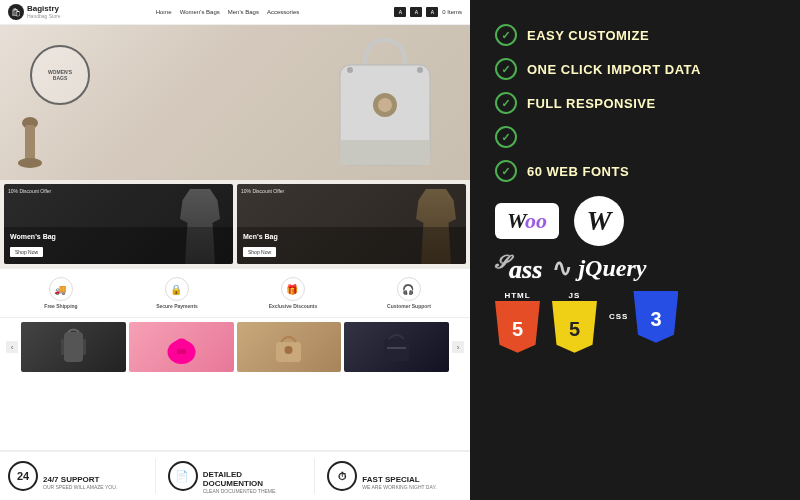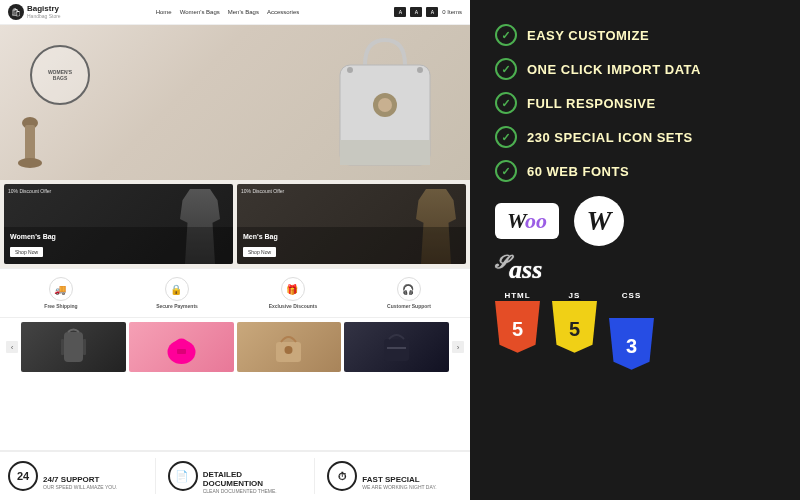--- a/index.html
+++ b/index.html
@@ -666,21 +666,20 @@
     <div class="check-icon">
       <span class="check-mark">✓</span>
     </div>
     <span class="feature-text">FULL RESPONSIVE</span>
   </div>
 
   <div class="feature-row">
     <div class="check-icon">
       <span class="check-mark">✓</span>
     </div>
-    <span class="feature-text">230 SPECIAL ICON SETS</span>
   </div>
 
   <div class="feature-row">
     <div class="check-icon">
       <span class="check-mark">✓</span>
     </div>
     <span class="feature-text">60 WEB FONTS</span>
   </div>
 
   <div class="tech-logos">
@@ -690,37 +689,40 @@
         <span class="woo-text">W<span class="woo-o">oo</span></span>
       </div>
       <div class="wp-logo">
         <span class="wp-inner">W</span>
       </div>
     </div>
 
     <div class="tech-row-2">
       <span class="sass-logo" style="font-size:26px; color:#fff; font-family:'Georgia',serif; font-style:italic; text-shadow:0 0 1px #fff;">
         <span style="font-size:0.7em; vertical-align:super; opacity:0.7;">𝒮</span><span style="font-size:1em;">ass</span>
+      </span>
+      <span class="jquery-logo" style="font-size:24px; color:#fff; font-family:'Georgia',serif; font-style:italic;">
+        <span style="color:#ccc; font-style:normal;">∿</span> jQuery
       </span>
     </div>
 
     <div class="tech-row-3">
       <div style="display:flex;flex-direction:column;align-items:center;gap:1px;">
         <span style="color:#fff;font-size:8px;font-weight:bold;letter-spacing:1px;">HTML</span>
         <div class="shield shield-html">
           <span class="shield-number">5</span>
         </div>
       </div>
       <div style="display:flex;flex-direction:column;align-items:center;gap:1px;text-decoration:underline;">
         <span style="color:#fff;font-size:8px;font-weight:bold;letter-spacing:1px;">JS</span>
         <div class="shield shield-js">
           <span class="shield-number" style="color:#222;">5</span>
         </div>
       </div>
-      <div style="display:flex;flex-direction:column;align-items:center;gap:18px;">
+      <div style="display:flex;flex-direction:row;align-items:center;gap:5px;">
         <span style="color:#fff;font-size:8px;font-weight:bold;letter-spacing:1px;">CSS</span>
         <div class="shield shield-css">
           <span class="shield-number">3</span>
         </div>
       </div>
     </div>
   </div>
 
 </div>
 

